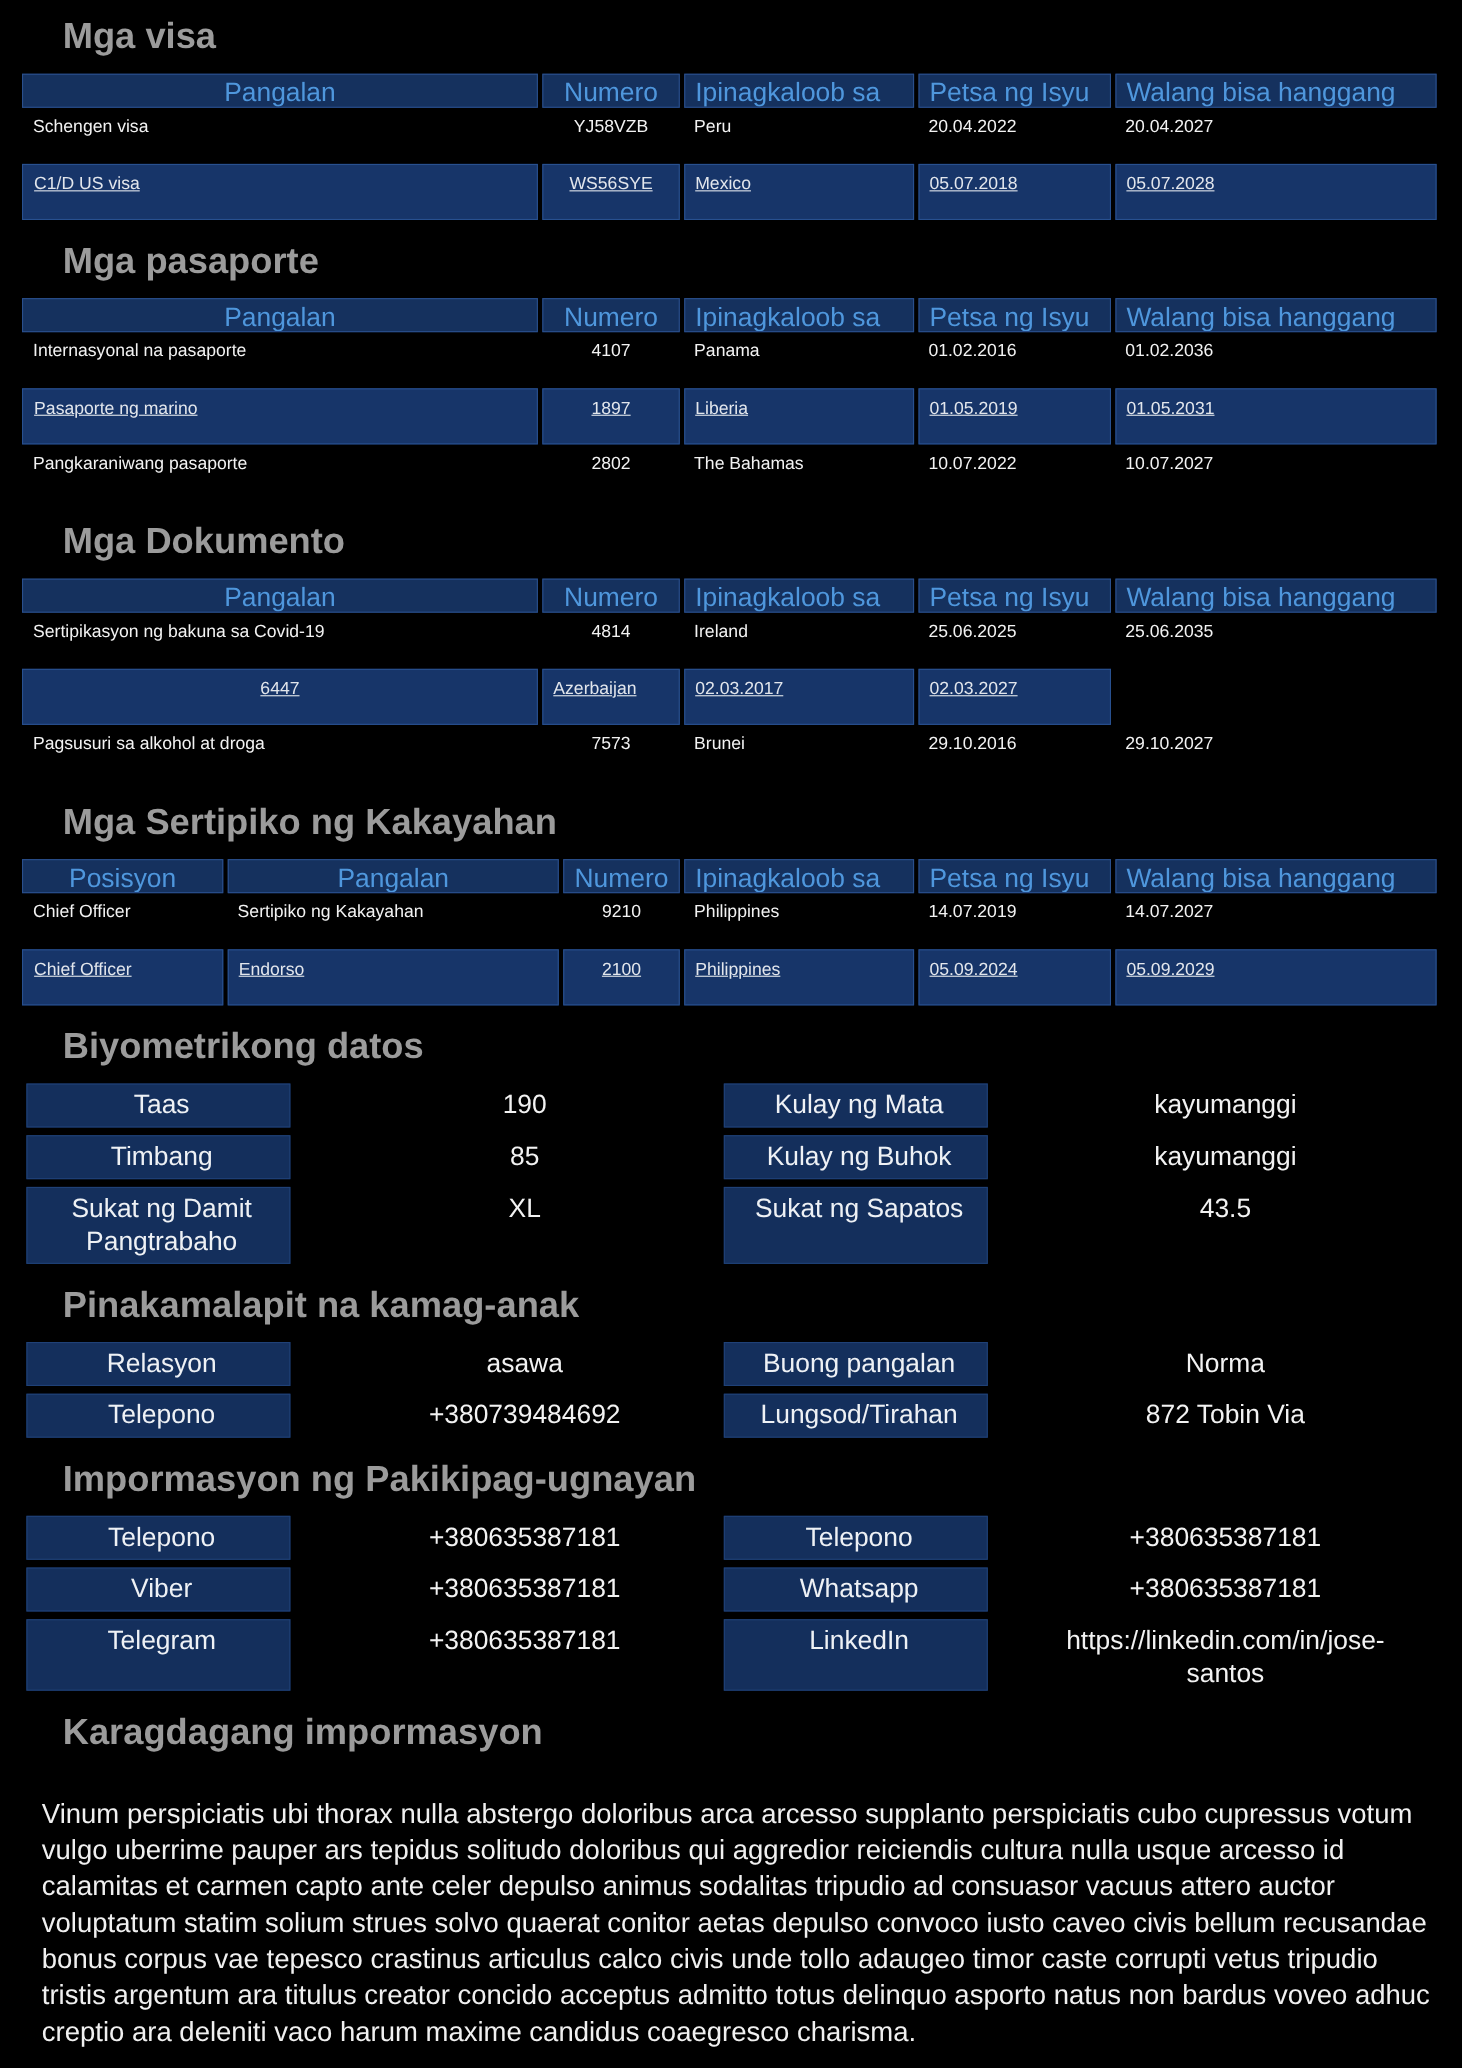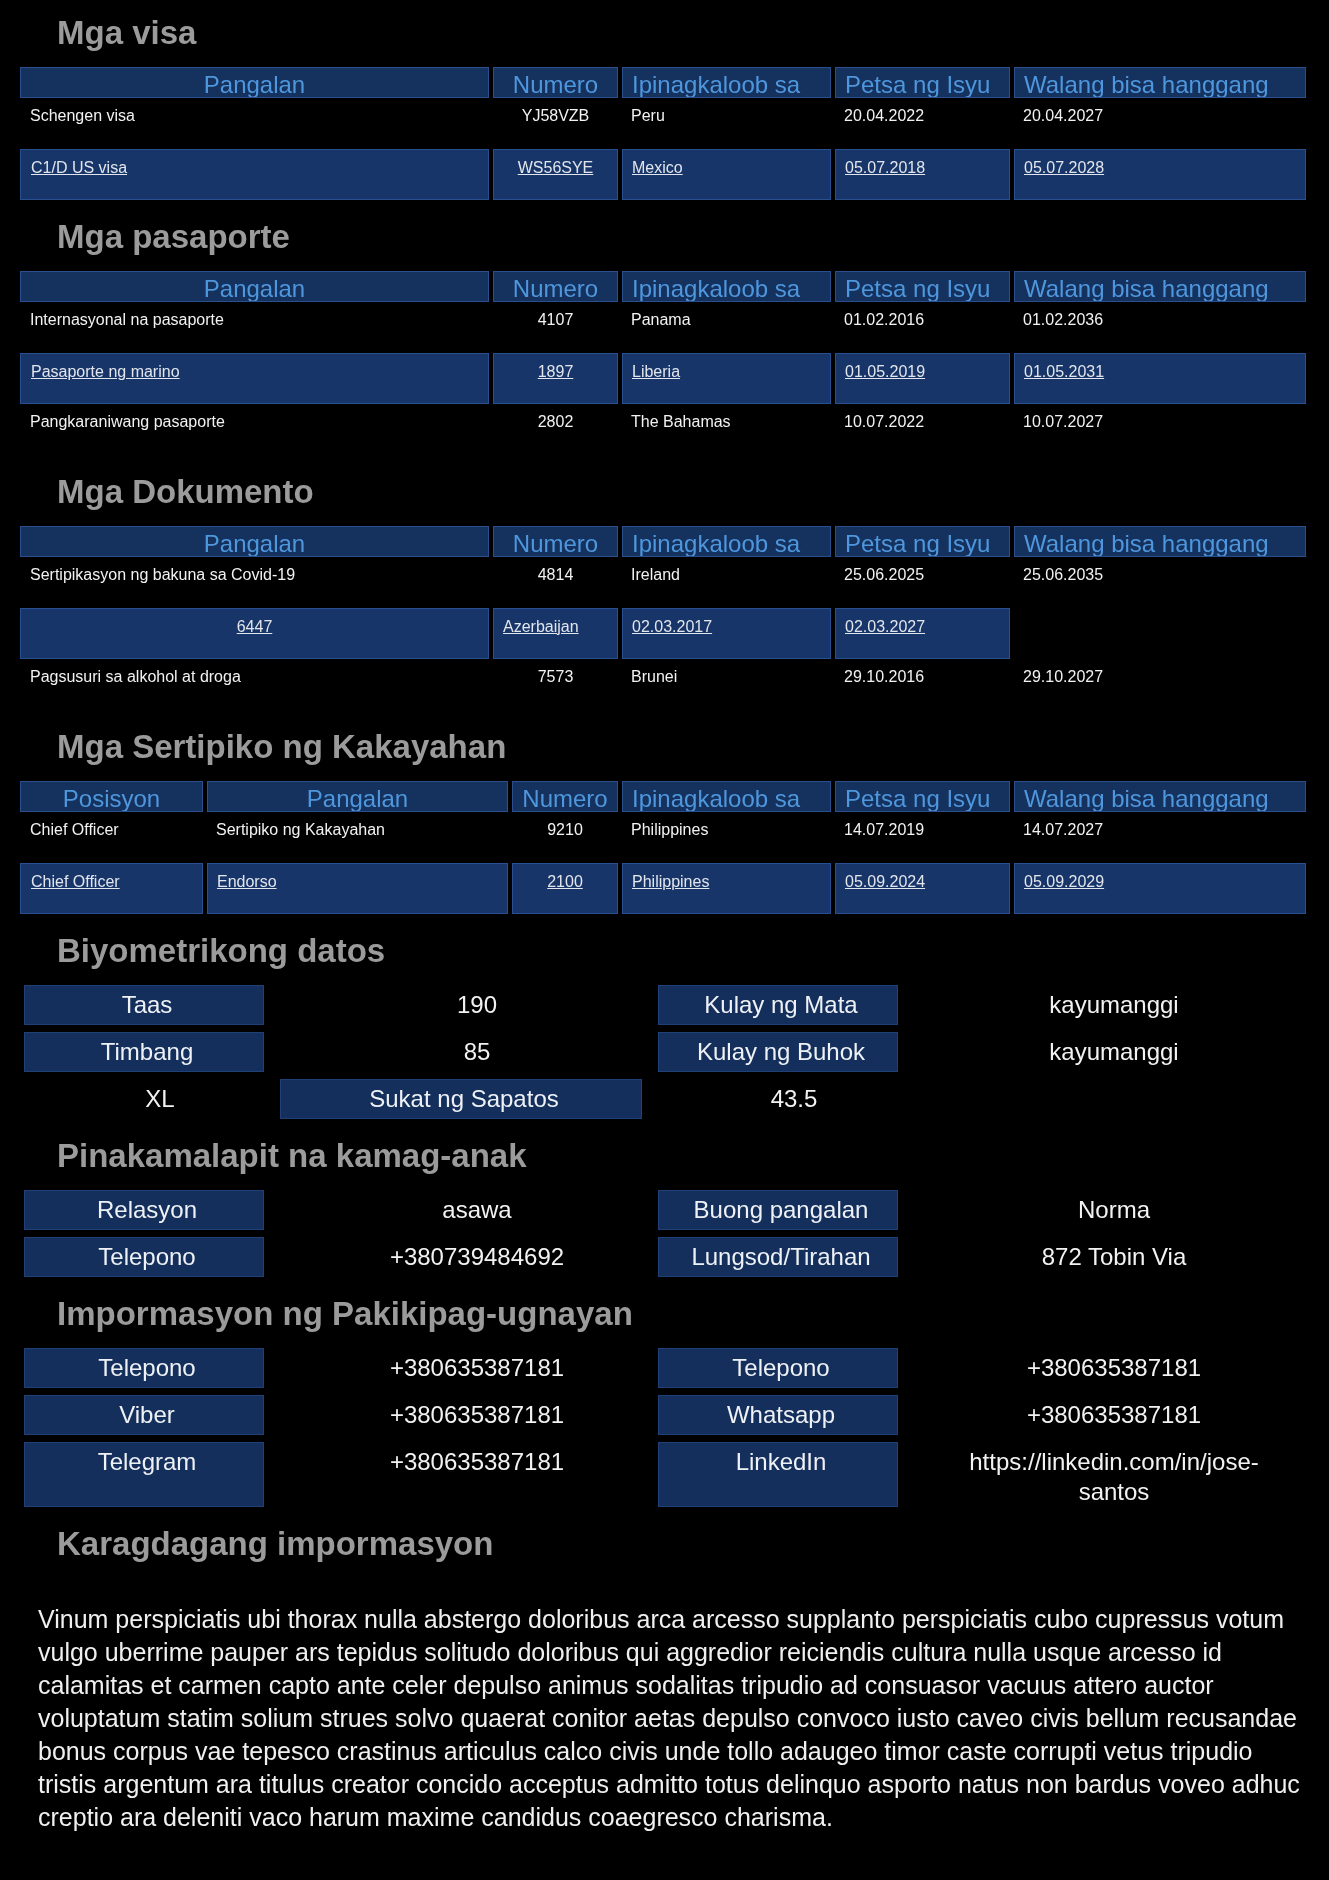--- a/index.html
+++ b/index.html
@@ -192,20 +192,21 @@
     <div class="lbl">Taas</div>
     <div class="val">190</div>
     <div class="lbl">Kulay ng Mata</div>
     <div class="val">kayumanggi</div>
 
     <div class="lbl">Timbang</div>
     <div class="val">85</div>
     <div class="lbl">Kulay ng Buhok</div>
     <div class="val">kayumanggi</div>
 
+    <div class="lbl">Sukat ng Damit Pangtrabaho</div>
     <div class="val">XL</div>
     <div class="lbl">Sukat ng Sapatos</div>
     <div class="val">43.5</div>
   </div>
 
   <h2 class="sec-title">Pinakamalapit na kamag-anak</h2>
   <div class="kv">
     <div class="lbl">Relasyon</div>
     <div class="val">asawa</div>
     <div class="lbl">Buong pangalan</div>

